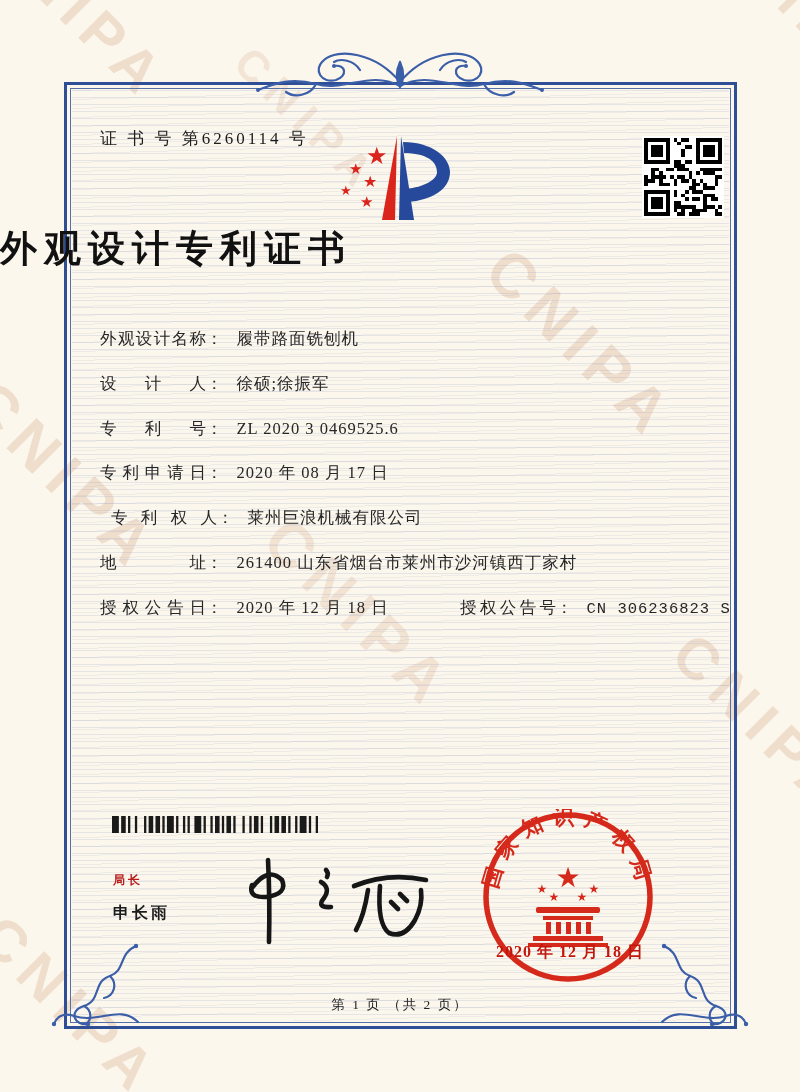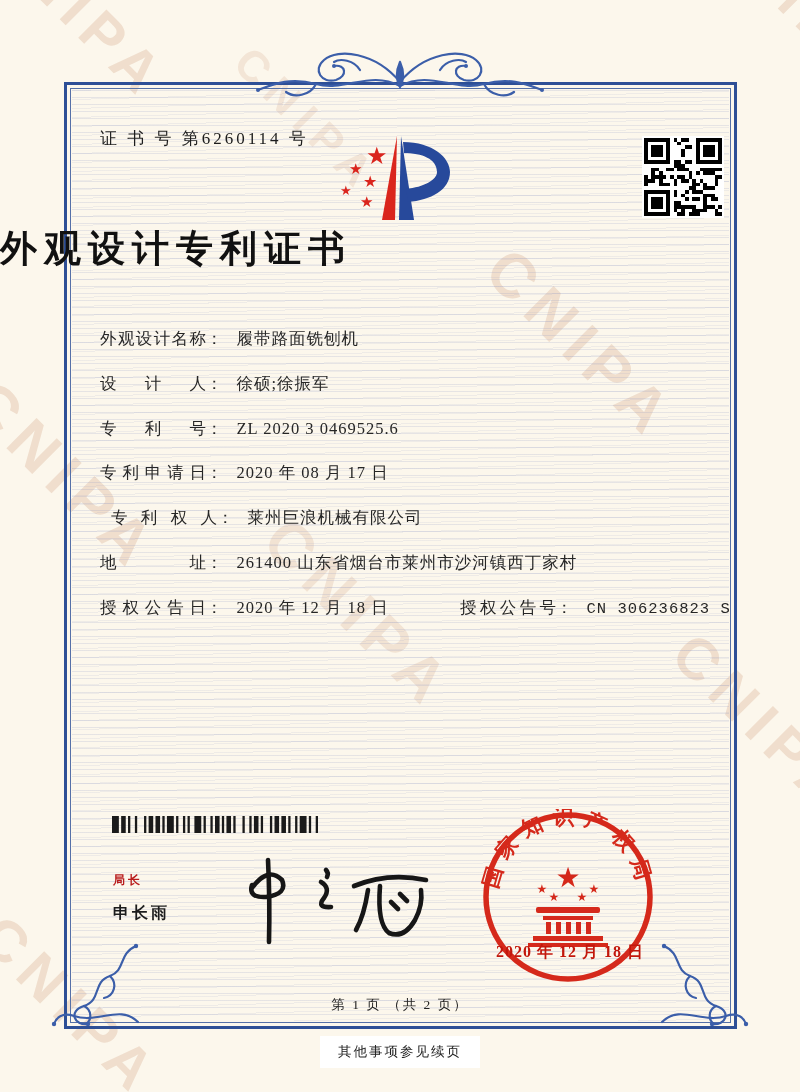--- a/index.html
+++ b/index.html
@@ -371,14 +371,13 @@
         <rect x="86" y="113" width="5" height="12"></rect>
         <rect x="96" y="113" width="5" height="12"></rect>
         <rect x="106" y="113" width="5" height="12"></rect>
       <rect x="53" y="127" width="70" height="5"></rect>
       <rect x="48" y="134" width="80" height="4"></rect>
     </g>
   </svg>
   <div class="seal-date">2020 年 12 月 18 日</div>
 
   <div class="footer-page">第 1 页 （共 2 页）</div>
-  <div class="note">其他事项参见续页</div>
 </div>
 
 </body></html>

